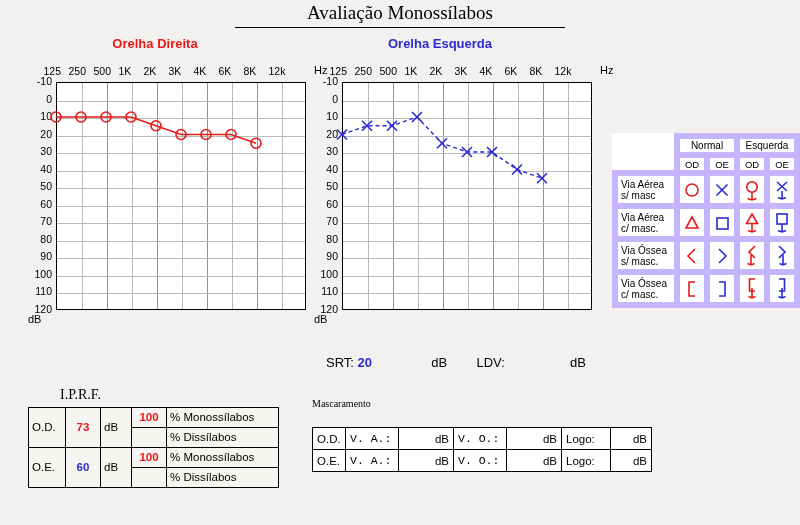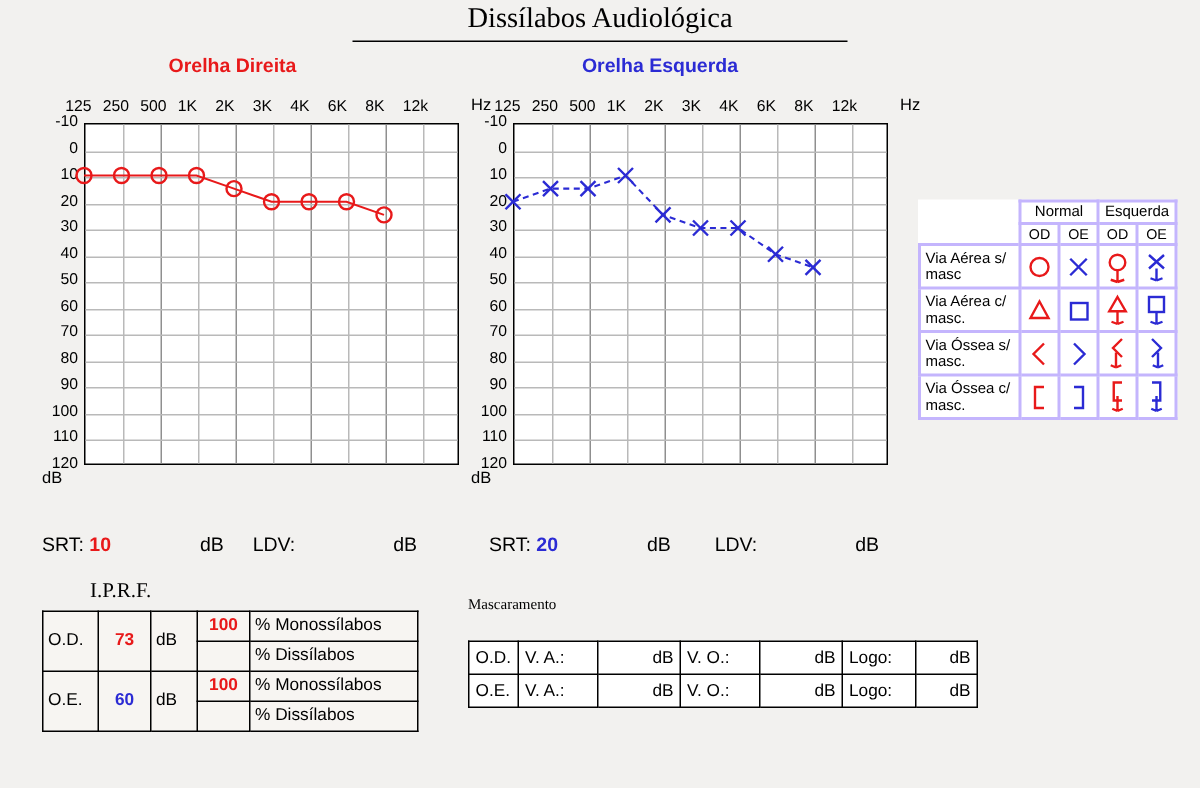--- a/index.html
+++ b/index.html
@@ -99,35 +99,35 @@
     font-size:11.5px;
     background:#fff;
   }
   #masc td{
     border:1px solid #000;
     padding:1px 4px;
     height:19px;
     white-space:nowrap;
   }
   .m-ear{width:24px;}
-  .m-lab{width:44px;}
+  .m-lab{width:44px;font-family:Liberation Mono, monospace;}
   .m-db{width:46px;text-align:right;}
   .m-logo{width:40px;}
   .m-logodb{width:32px;text-align:right;}
 
   
   #leg-title{position:absolute;left:612px;top:108px;width:175px;text-align:center;font-size:13px;font-family:"Liberation Serif",serif;}
   #legenda{
     position:absolute;left:612px;top:133px;
     border-collapse:collapse;
     font-size:10px;
     background:#fff;
   }
   #legenda td,#legenda th{
-    border:2px solid #c4b5fd;
+    border:6px solid #c4b5fd;
     padding:0;
     text-align:center;
     font-weight:normal;
   }
   #legenda .rowlbl{
     text-align:left;
     padding-left:3px;
     width:62px;
     font-size:10px;
     line-height:11px;
@@ -135,21 +135,21 @@
   #legenda .sym{width:24px;height:27px;}
   #legenda .grp{font-size:10px;height:13px;}
   #legenda .sub{font-size:9.5px;height:12px;}
   .symbox{width:24px;height:26px;display:block;}
 </style>
 </head>
 <body>
 
 <div class="page">
 
-  <div id="title">Dissílabos Audiológica</div>
+  <div id="title">Avaliação Monossílabos</div>
   <div id="title-rule"></div>
 
   <div class="audio-title" id="title-left">Orelha Esquerda</div>
   <div class="audio-title" id="title-right">Orelha Direita</div>
 
   <div class="grid-wrap" id="wrap-right" style="left: 28px; top: 60px; width: 290px; height: 277.5px;">
       <div class="xlab" style="left: 15.5px; top: 5px; width: 50px;">125</div>
       <div class="xlab" style="left: 40.5px; top: 5px; width: 50px;">250</div>
       <div class="xlab" style="left: 65.5px; top: 5px; width: 50px;">500</div>
       <div class="xlab" style="left: 90.5px; top: 5px; width: 50px;">1K</div>
@@ -269,31 +269,20 @@
         <path d="M 73 60.75 L 83 70.75 M 83 60.75 L 73 70.75" stroke="#2b2bd4" stroke-width="1.6" fill="none"></path>
         <path d="M 98 52 L 108 62 M 108 52 L 98 62" stroke="#2b2bd4" stroke-width="1.6" fill="none"></path>
         <path d="M 123 78.25 L 133 88.25 M 133 78.25 L 123 88.25" stroke="#2b2bd4" stroke-width="1.6" fill="none"></path>
         <path d="M 148 87 L 158 97 M 158 87 L 148 97" stroke="#2b2bd4" stroke-width="1.6" fill="none"></path>
         <path d="M 173 87 L 183 97 M 183 87 L 173 97" stroke="#2b2bd4" stroke-width="1.6" fill="none"></path>
         <path d="M 198 104.5 L 208 114.5 M 208 104.5 L 198 114.5" stroke="#2b2bd4" stroke-width="1.6" fill="none"></path>
         <path d="M 223 113.25 L 233 123.25 M 233 113.25 L 223 123.25" stroke="#2b2bd4" stroke-width="1.6" fill="none"></path>
       </svg>
     </div>
 
-  <div class="srtrow" id="srt-right" style="left:28px;top:355px;">
-    <span>SRT:</span>
-    <span class="val red">10</span>
-    <span style="display:inline-block;width:52px;"></span>
-    <span>dB</span>
-    <span style="display:inline-block;width:12px;"></span>
-    <span>LDV:</span>
-    <span class="val red"></span>
-    <span style="display:inline-block;width:58px;"></span>
-    <span>dB</span>
-  </div>
 
   <div class="srtrow" id="srt-left" style="left:314px;top:355px;margin-left:12px;">
     <span>SRT:</span>
     <span class="val blue">20</span>
     <span style="display:inline-block;width:52px;"></span>
     <span>dB</span>
     <span style="display:inline-block;width:22px;"></span>
     <span>LDV:</span>
     <span class="val blue"></span>
     <span style="display:inline-block;width:58px;"></span>

